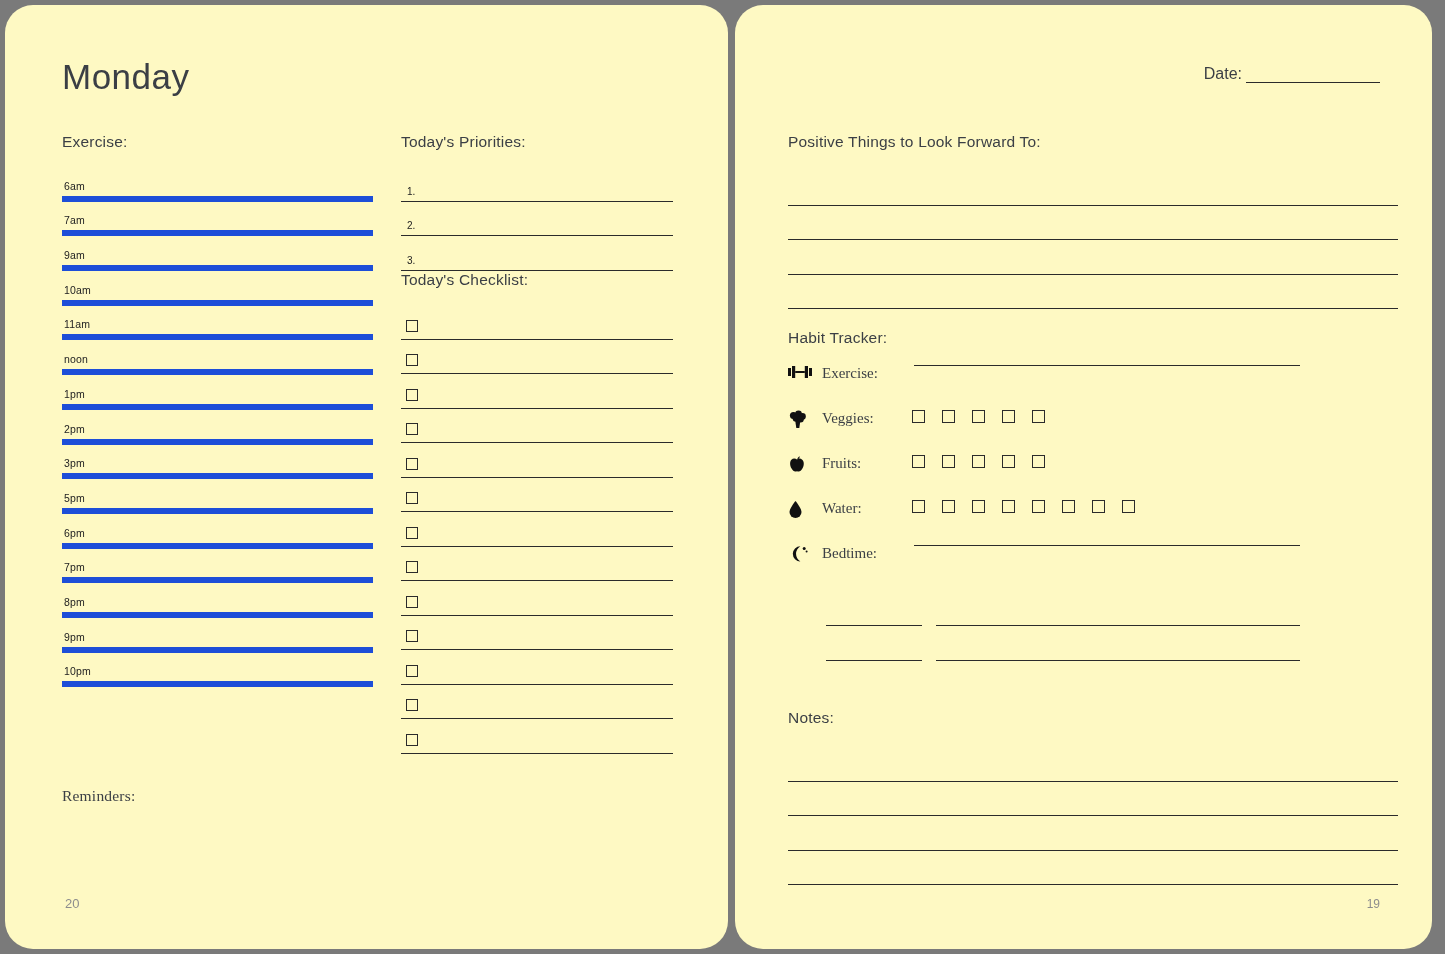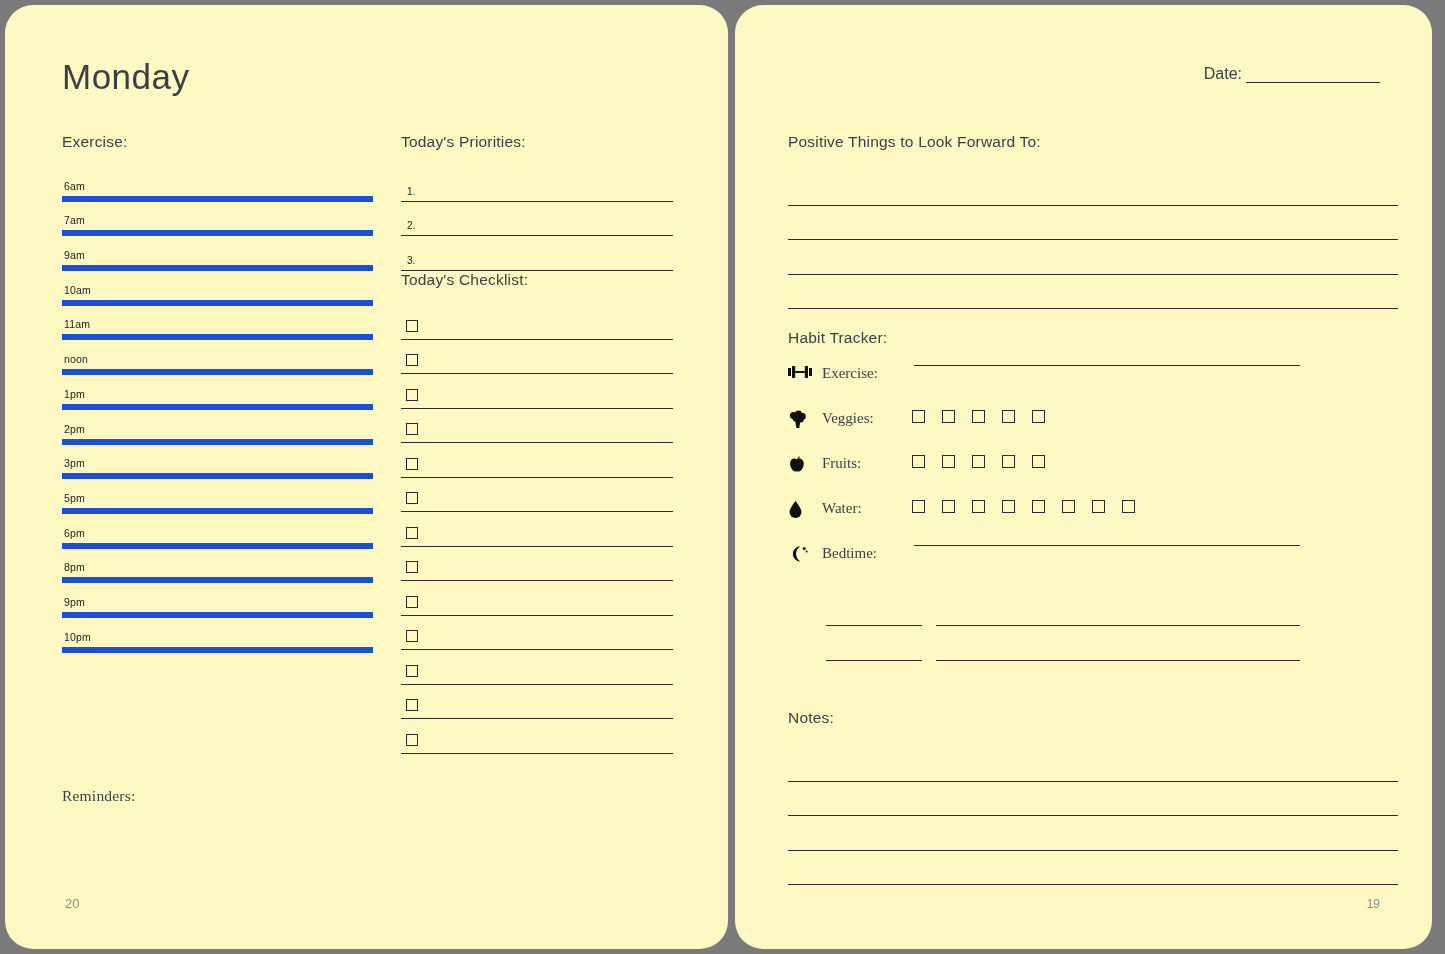--- a/index.html
+++ b/index.html
@@ -253,20 +253,23 @@
             <span class="tick">2pm</span>
           </div>
         <div class="line-row">
             <span class="tick">3pm</span>
           </div>
         <div class="line-row">
             <span class="tick">5pm</span>
           </div>
         <div class="line-row">
             <span class="tick">6pm</span>
+          </div>
+        <div class="line-row">
+            <span class="tick">7pm</span>
           </div>
         <div class="line-row">
             <span class="tick">8pm</span>
           </div>
         <div class="line-row">
             <span class="tick">9pm</span>
           </div>
         <div class="line-row">
             <span class="tick">10pm</span>
           </div>

